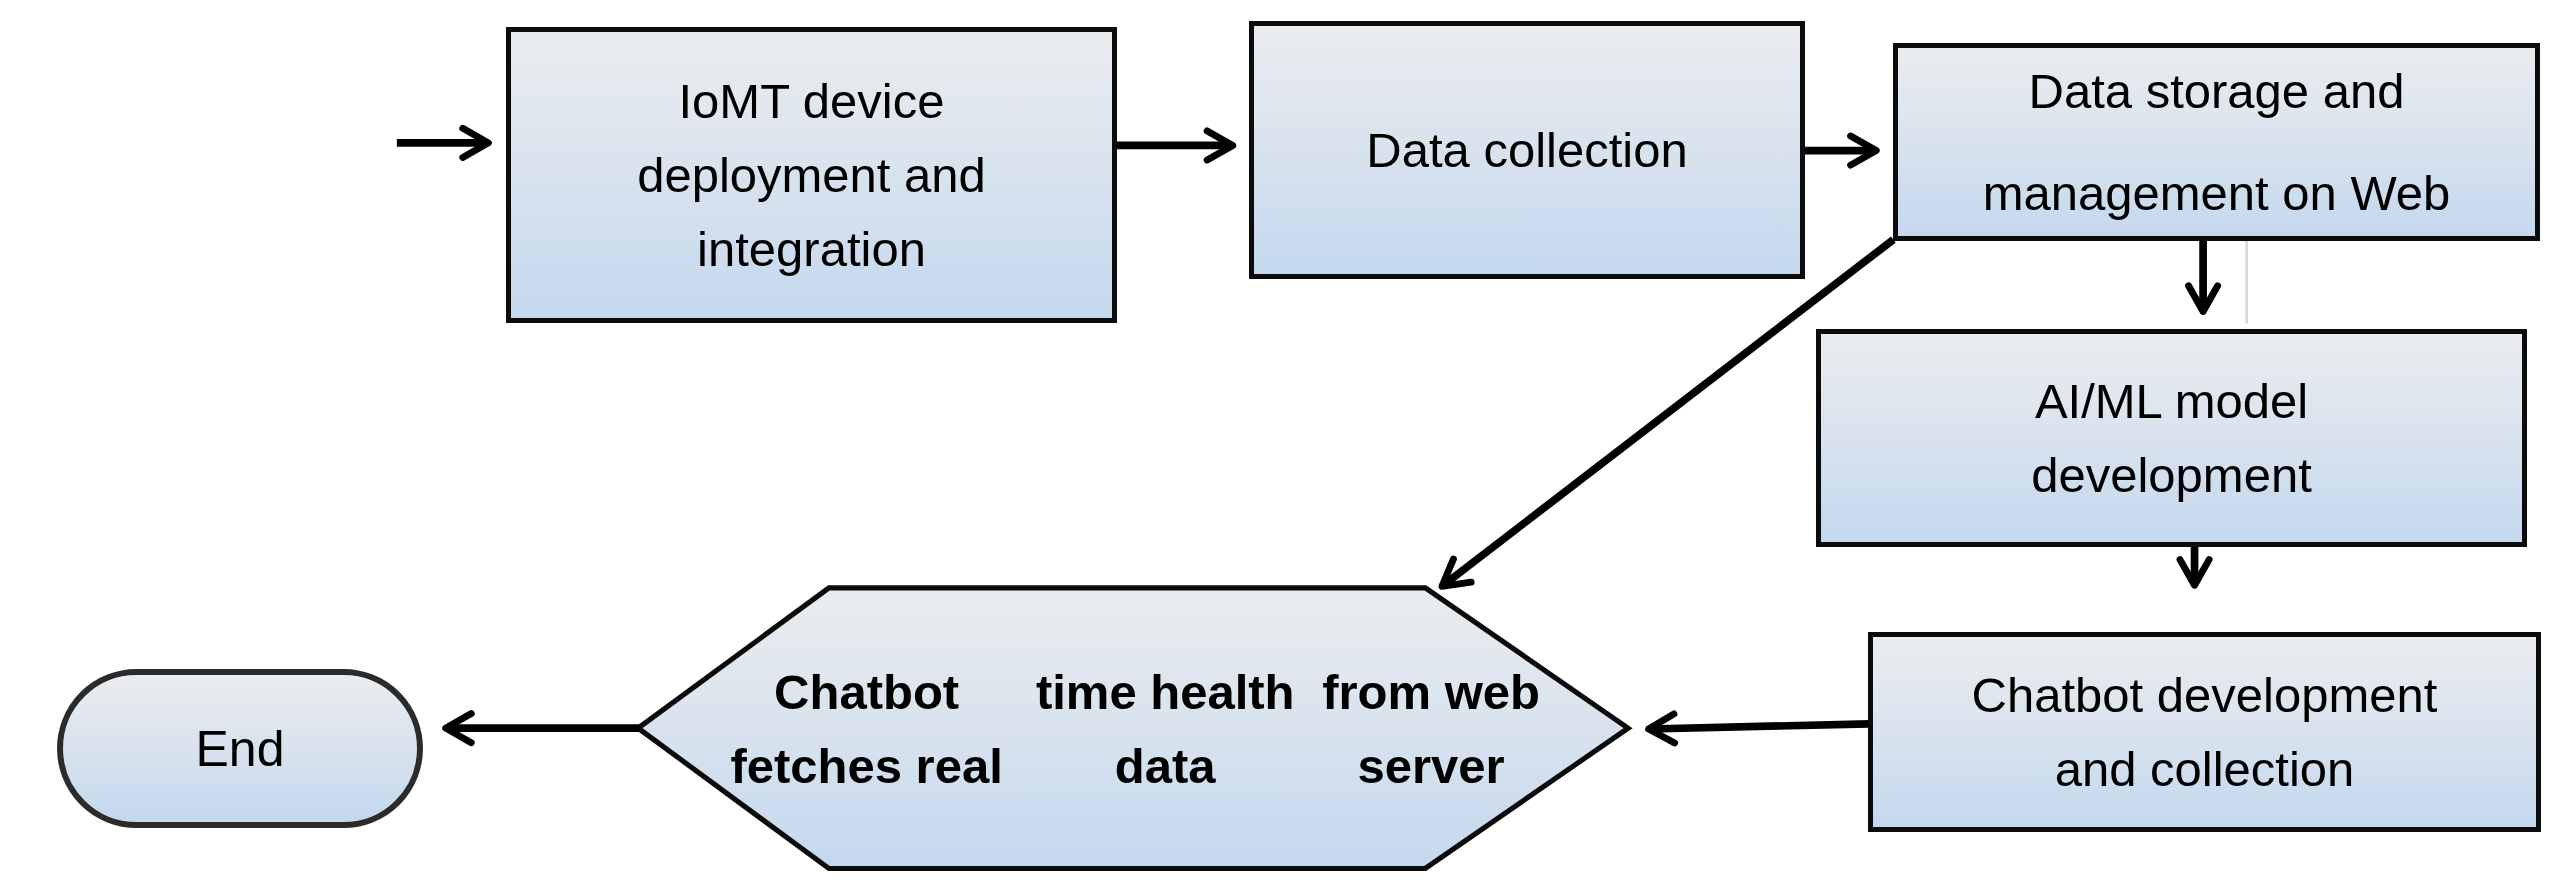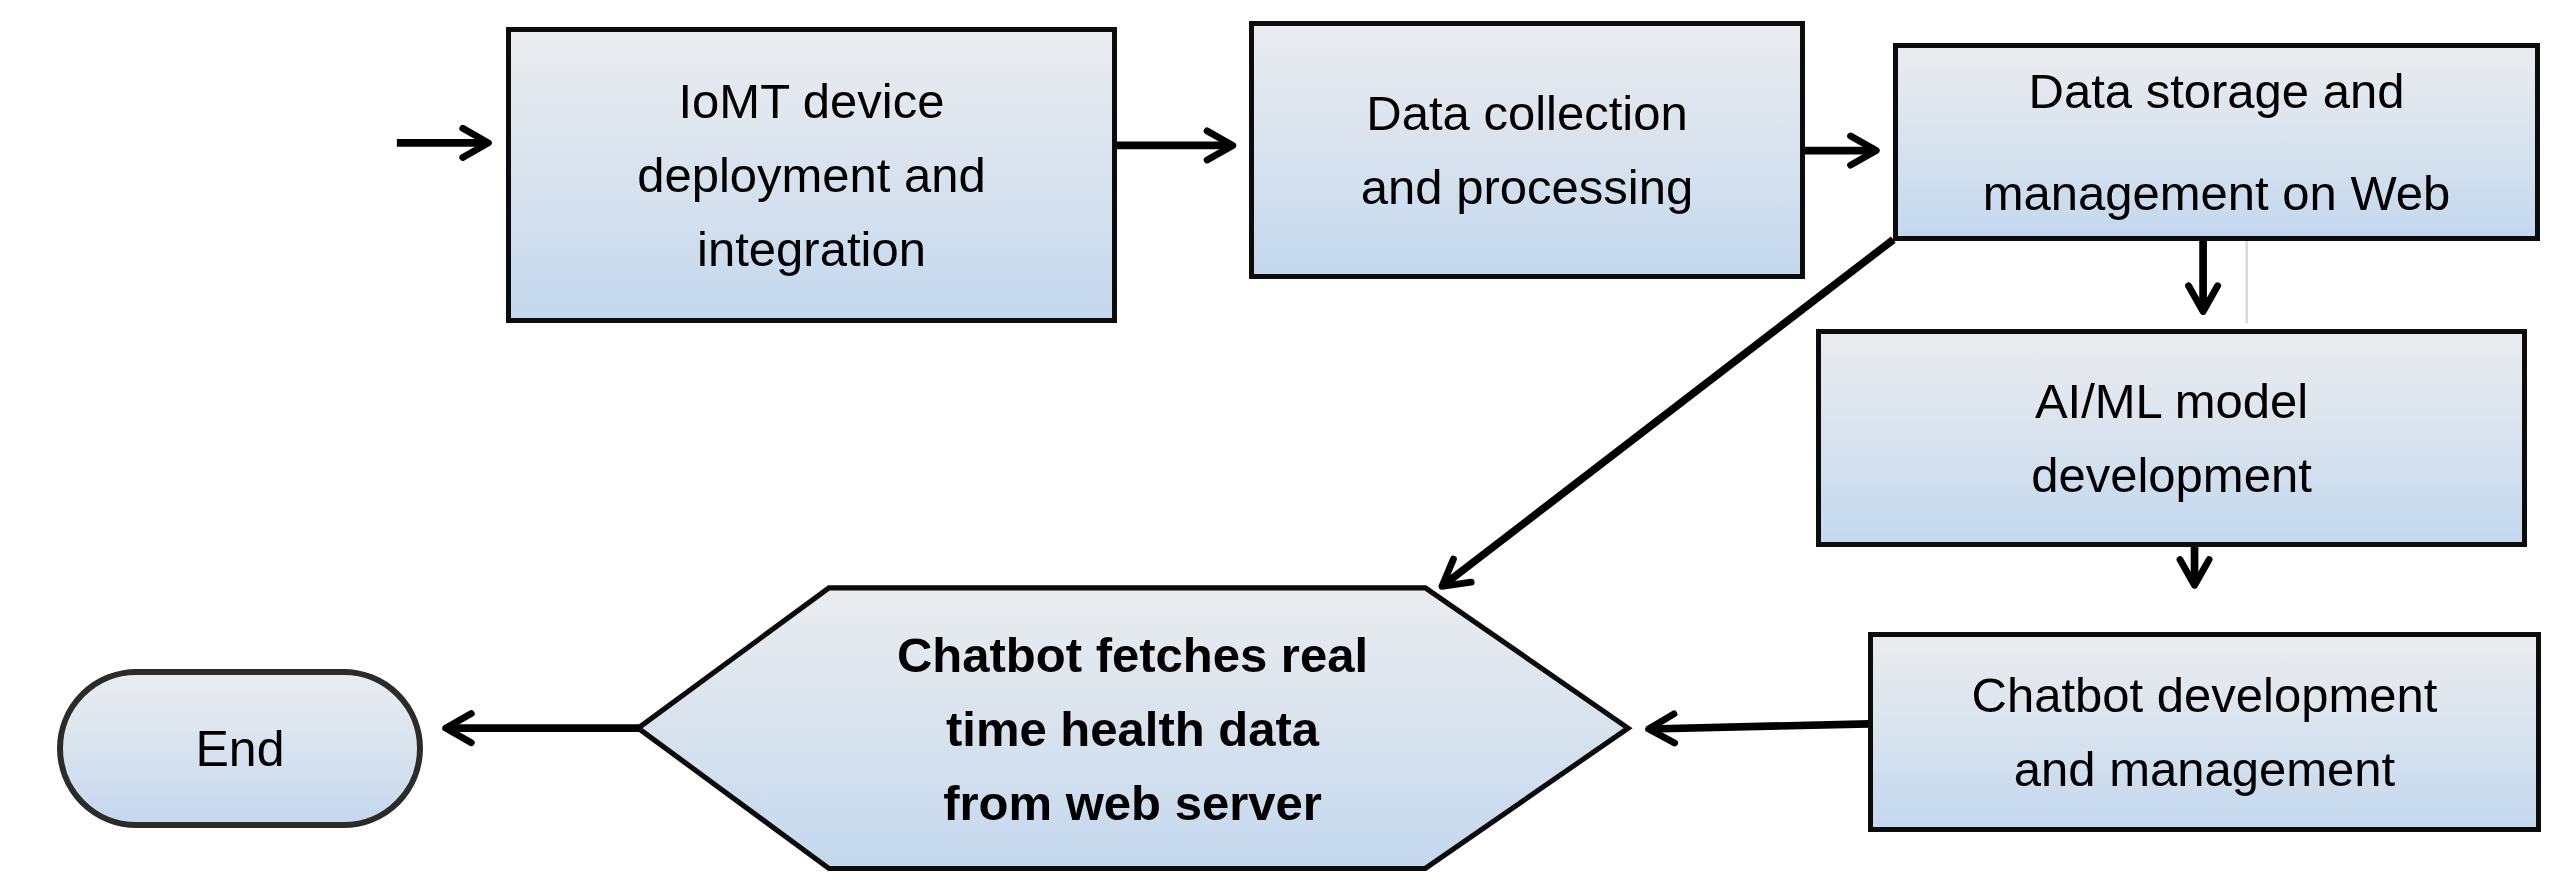--- a/index.html
+++ b/index.html
@@ -25,21 +25,21 @@
     border:5.1px solid #0c0c0c;
   }
   .terminator{
     border:6px solid #2b2b2b;
     font-size:50px;
   }
   .node .line{display:block;white-space:nowrap;}
   #edge-layer{position:absolute;left:0;top:0;width:2576px;height:889px;}
   .hex-label{
     position:absolute;
-    display:flex;flex-direction:column;align-items:center;justify-content:center;
+    display:flex;flex-direction:row;align-items:center;justify-content:center;
     text-align:center;font-weight:bold;color:#000;
     font-size:49px;line-height:74px;
     background:transparent;border:none;
   }
 </style>
 </head>
 <body>
 
 <div id="canvas">
 
@@ -71,36 +71,35 @@
 
 
   <div class="node proc" style="left:506px;top:26.5px;width:611px;height:296px;">
     <span class="line">IoMT device</span>
     <span class="line">deployment and</span>
     <span class="line">integration</span>
   </div>
 
   <div class="node proc" style="left:1249px;top:21.4px;width:556px;height:258px;">
     <span class="line">Data collection</span>
-    <span class="line">and processing</span>
   </div>
 
   <div class="node proc" style="left:1893px;top:43px;width:647px;height:198px;gap:28px;">
     <span class="line">Data storage and</span>
     <span class="line">management on Web</span>
   </div>
 
   <div class="node proc" style="left:1816px;top:329px;width:711px;height:218px;">
     <span class="line">AI/ML model</span>
     <span class="line">development</span>
   </div>
 
   <div class="node proc" style="left:1868px;top:604px;width:673px;height:200px;margin-top:28px;">
     <span class="line">Chatbot development</span>
-    <span class="line">and management</span>
+    <span class="line">and collection</span>
   </div>
 
   <div class="hex-label" style="left:700px;top:599px;width:865px;height:259px;">
     <span class="line">Chatbot fetches real</span>
     <span class="line">time health data</span>
     <span class="line">from web server</span>
   </div>
 
   <div class="node terminator" style="left:57px;top:649px;width:366px;height:159px;border-radius:80px;margin-top:20px;">
     <span class="line">End</span>

